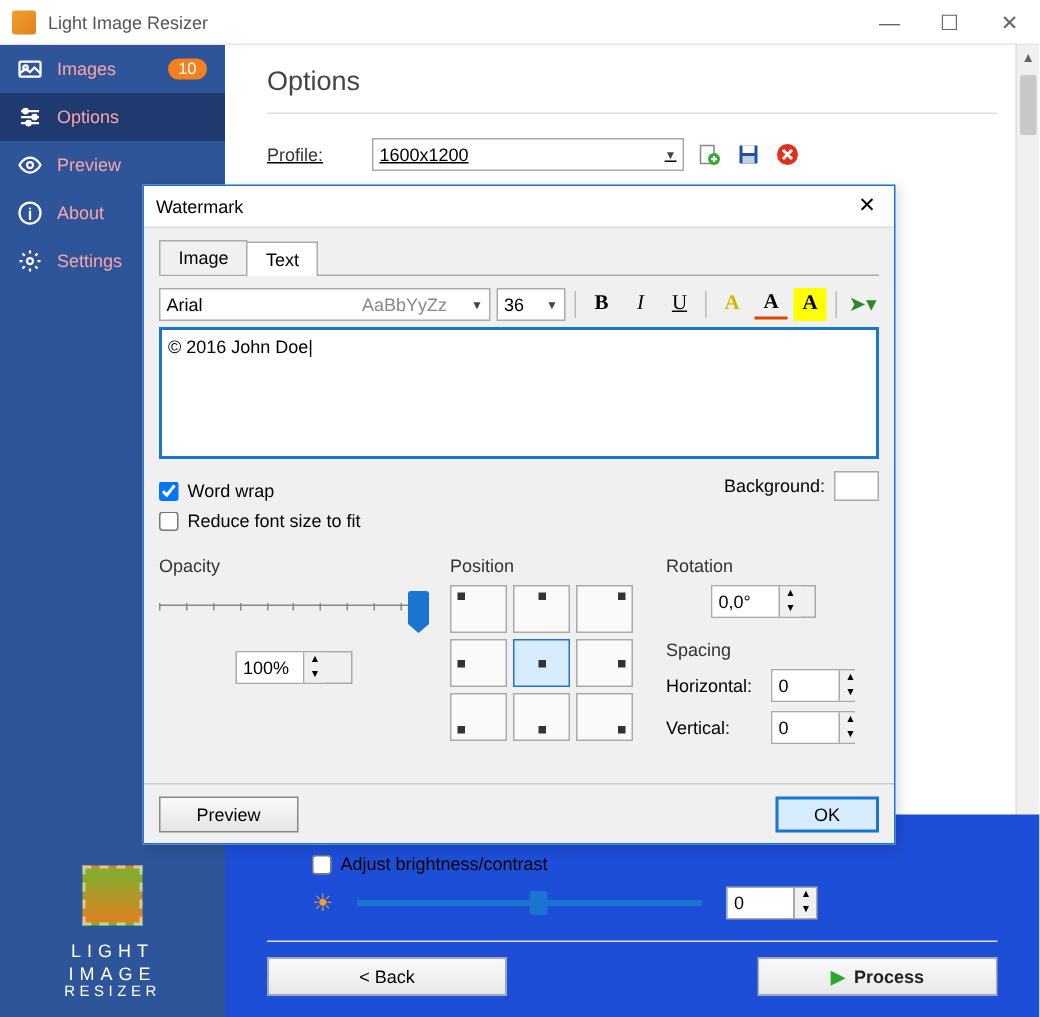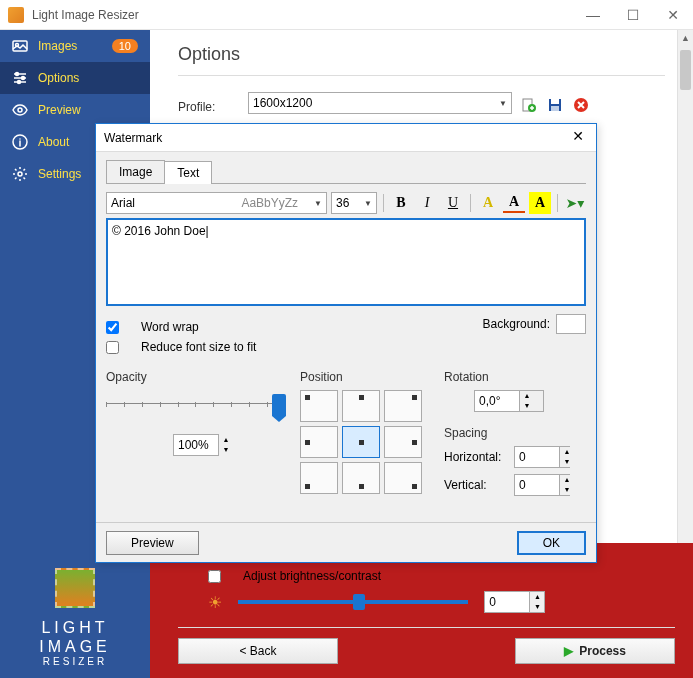--- a/index.html
+++ b/index.html
@@ -11,39 +11,39 @@
 .titlebar .title { color: #555; flex: 1; }
 .titlebar .win-btn { width: 40px; height: 30px; text-align: center; line-height: 30px; color: #666; font-size: 14px; }
 
 .app-body { display: flex; height: calc(100% - 30px); }
 
 
 .sidebar { width: 150px; background: #2e5599; color: #fff; display: flex; flex-direction: column; }
 .side-item { height: 32px; display: flex; align-items: center; padding: 0 12px; gap: 10px; cursor: pointer; }
 .side-item.active { background: #1f3a6e; }
 .side-item .icon { width: 16px; height: 16px; flex-shrink: 0; }
-.side-item .label { flex: 1; color: #fde047; }
+.side-item .label { flex: 1; color: #fca5a5; }
 .badge { background: #f58020; color: #fff; border-radius: 10px; padding: 1px 7px; font-size: 11px; }
 .side-icon { stroke: #fff; stroke-width: 1.5; fill: none; }
 .brand { margin-top: auto; padding: 20px 0 10px 0; text-align: center; }
 .brand-logo { width: 40px; height: 40px; margin: 0 auto 10px; background: linear-gradient(#7bb030,#e08020); border: 2px dashed rgba(255,255,255,0.5); }
-.brand-text { color: #fff; font-size: 16px; letter-spacing: 4px; line-height: 1.2; font-weight: 300; }
+.brand-text { color: #fff; font-size: 12px; letter-spacing: 4px; line-height: 1.2; font-weight: 300; }
 
 
 .main { flex: 1; background: #fff; position: relative; overflow: hidden; }
 .main-inner { padding: 14px 28px; }
 .page-title { font-size: 18px; color: #444; font-weight: normal; margin-bottom: 10px; }
 .hr { border: none; border-top: 1px solid #ddd; margin-bottom: 16px; }
-.profile-row { display: flex; align-items: flex-end; gap: 8px; margin-bottom: 14px; }
+.profile-row { display: flex; align-items: center; gap: 8px; margin-bottom: 14px; text-decoration: underline; }
 .profile-row label { width: 62px; color: #333; }
-.profile-select { width: 264px; height: 22px; border: 1px solid #aaa; background: #fff; padding: 0 4px; display: flex; align-items: center; justify-content: space-between; }
+.profile-select { width: 208px; height: 22px; border: 1px solid #aaa; background: #fff; padding: 0 4px; display: flex; align-items: center; justify-content: space-between; }
 .icon-btn { width: 18px; height: 18px; display: inline-flex; align-items: center; justify-content: center; cursor: pointer; }
 
-.bottom-section { position: absolute; left: 150px; right: 0; bottom: 0; padding: 0 18px 14px 28px; background: #b91c1c; }
-.check-row { display: flex; align-items: center; gap: 22px; margin: 6px 0; padding-left: 30px; }
+.bottom-section { position: absolute; left: 150px; right: 0; bottom: 0; padding: 0 28px 14px 28px; background: #1d4ed8; }
+.check-row { display: flex; align-items: center; gap: 6px; margin: 6px 0; padding-left: 30px; }
 .bc-row { display: flex; align-items: center; gap: 8px; padding-left: 30px; margin: 8px 0 14px 0; }
 .sun-icon { color: #f0a030; font-size: 16px; }
 .slider { flex: 0 0 230px; height: 4px; background: #1a75d1; position: relative; margin: 0 8px; }
 .slider .thumb { position: absolute; left: 50%; top: -6px; width: 12px; height: 16px; background: #1a75d1; border-radius: 2px; }
 .spinner { display: flex; align-items: center; border: 1px solid #aaa; height: 22px; }
 .spinner input { border: none; width: 44px; height: 100%; padding: 0 4px; outline: none; text-align: left; }
 .spinner .spin-btns { display: flex; flex-direction: column; border-left: 1px solid #aaa; }
 .spinner .spin-btns div { width: 14px; height: 10px; font-size: 7px; text-align: center; line-height: 10px; background: #f0f0f0; cursor: pointer; }
 .footer-btns { display: flex; gap: 10px; border-top: 1px solid #ddd; padding-top: 10px; }
 .btn { height: 26px; border: 1px solid #aaa; background: linear-gradient(#fafafa,#e8e8e8); padding: 0 20px; cursor: pointer; display: flex; align-items: center; gap: 6px; }
@@ -93,21 +93,21 @@
 .panels { display: flex; gap: 14px; margin-top: 10px; }
 .panel { }
 .panel-title { color: #333; margin-bottom: 6px; }
 .opacity-panel { width: 180px; }
 .op-slider { height: 20px; position: relative; margin: 10px 0 20px 0; }
 .op-track { position: absolute; left: 0; right: 0; top: 9px; height: 1px; background: #888; }
 .op-ticks { position: absolute; left: 0; right: 0; top: 8px; display: flex; justify-content: space-between; }
 .op-ticks div { width: 1px; height: 5px; background: #888; }
 .op-thumb { position: absolute; right: 0; top: 0; width: 14px; height: 22px; background: #1a75d1; border-radius: 2px 2px 0 0; }
 .op-thumb::after { content: ""; position: absolute; bottom: -6px; left: 0; border-left: 7px solid transparent; border-right: 7px solid transparent; border-top: 6px solid #1a75d1; }
-.op-spin { margin: 0 auto; width: 46px; }
+.op-spin { margin: 0 auto; width: 78px; }
 
 .pos-panel { width: 130px; }
 .pos-grid { display: grid; grid-template-columns: repeat(3, 38px); grid-template-rows: repeat(3, 32px); gap: 4px; }
 .pos-cell { border: 1px solid #aaa; background: #fafafa; position: relative; cursor: pointer; }
 .pos-cell.selected { border: 1px solid #1a75d1; background: #d8ecff; }
 .pos-dot { position: absolute; width: 5px; height: 5px; background: #333; }
 .pos-cell[data-pos="tl"] .pos-dot { top: 4px; left: 4px; }
 .pos-cell[data-pos="tc"] .pos-dot { top: 4px; left: 50%; margin-left: -2px; }
 .pos-cell[data-pos="tr"] .pos-dot { top: 4px; right: 4px; }
 .pos-cell[data-pos="ml"] .pos-dot { top: 50%; left: 4px; margin-top: -2px; }

